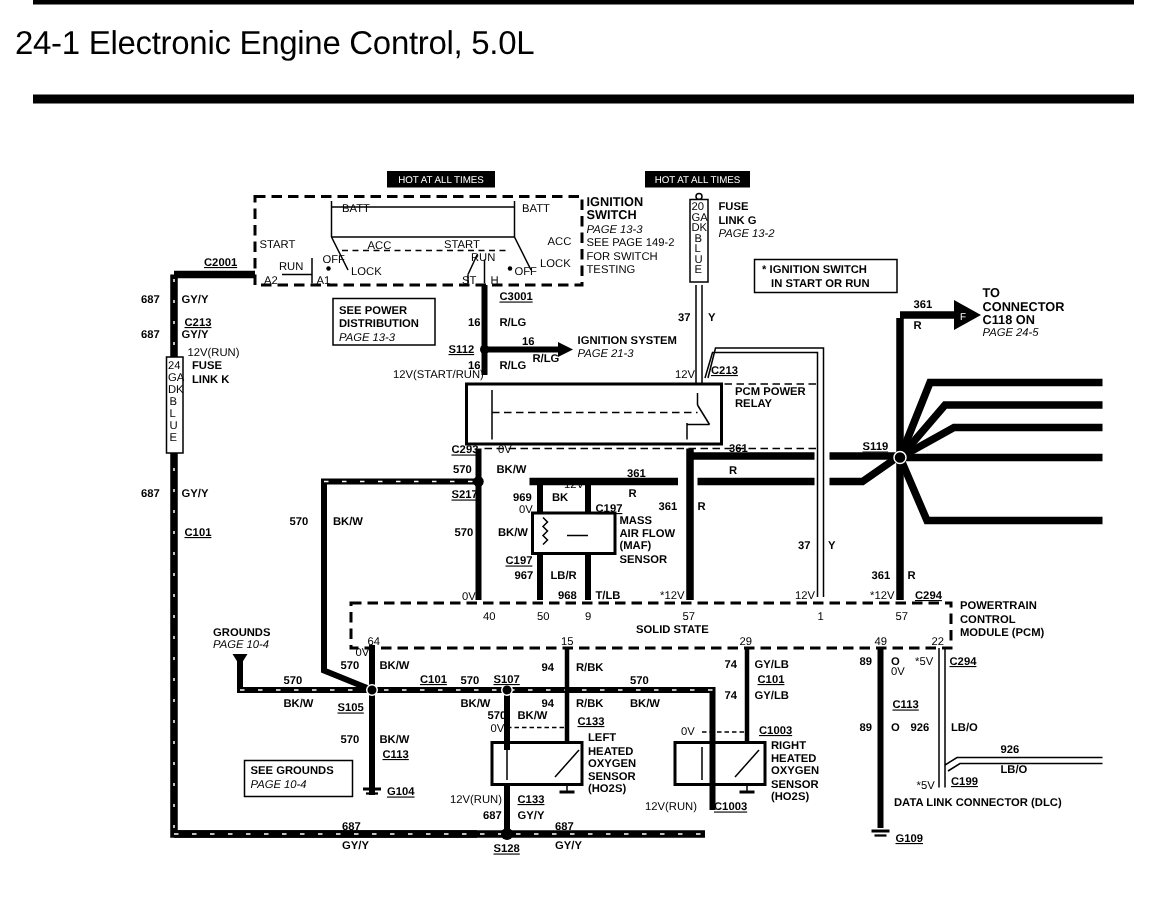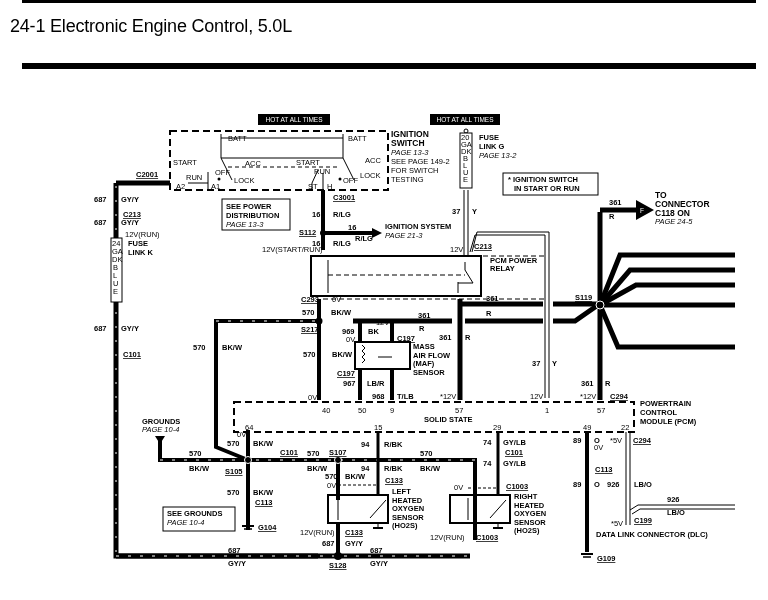--- a/index.html
+++ b/index.html
@@ -1,17 +1,17 @@
 <!DOCTYPE html>
 <html><head>
 <meta charset="utf-8">
 <style>
   html, body { margin:0; padding:0; background:#fff; }
   body { width:768px; height:600px; position:relative; overflow:hidden; font-family:"Liberation Sans", sans-serif; color:#000; }
-  .title { position:absolute; left:10px; top:16px; font-size:18px; font-family:"Liberation Sans", sans-serif; letter-spacing:-0.2px; }
+  .title { position:absolute; left:10px; top:16px; font-size:22px; font-family:"Liberation Sans", sans-serif; letter-spacing:-0.2px; }
   .rule { position:absolute; left:22px; width:734px; height:6px; background:#000; top:63px; }
   .toprule { position:absolute; left:22px; width:734px; height:3px; background:#000; top:0px; }
   svg { position:absolute; left:0; top:0; }
   svg text { font-family:"Liberation Sans", sans-serif; font-weight:bold; font-size:7.5px; fill:#000; }
   svg text.it { font-style:italic; font-weight:normal; }
   svg text.nb { font-weight:normal; }
   svg text.lg { font-size:8.5px; }
   svg text.inv { fill:#fff; font-weight:normal; font-size:6.5px; }
   svg text.u { text-decoration:underline; }
 </style>

